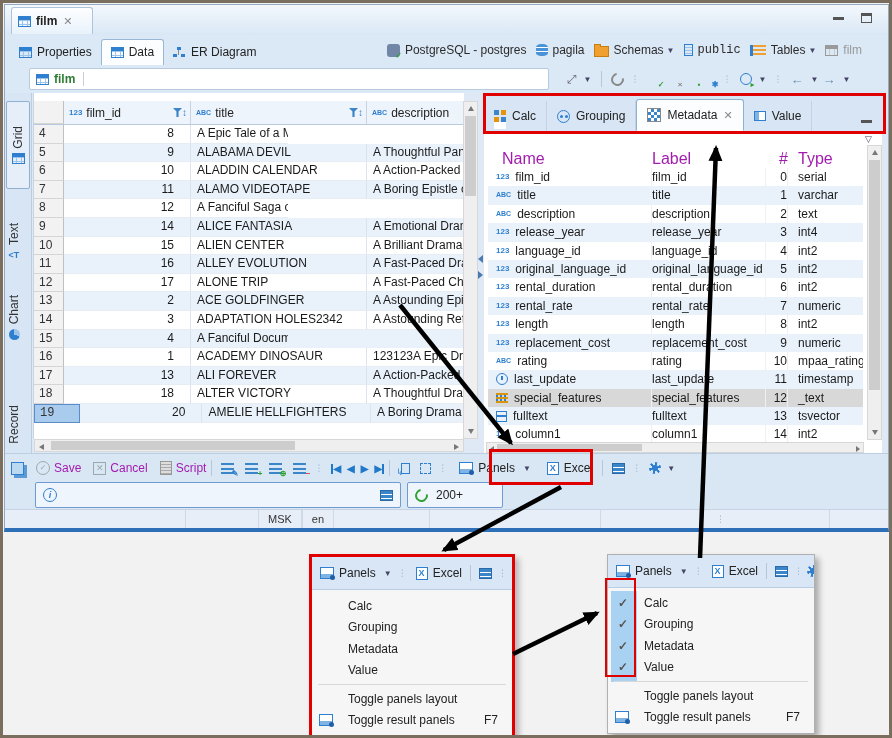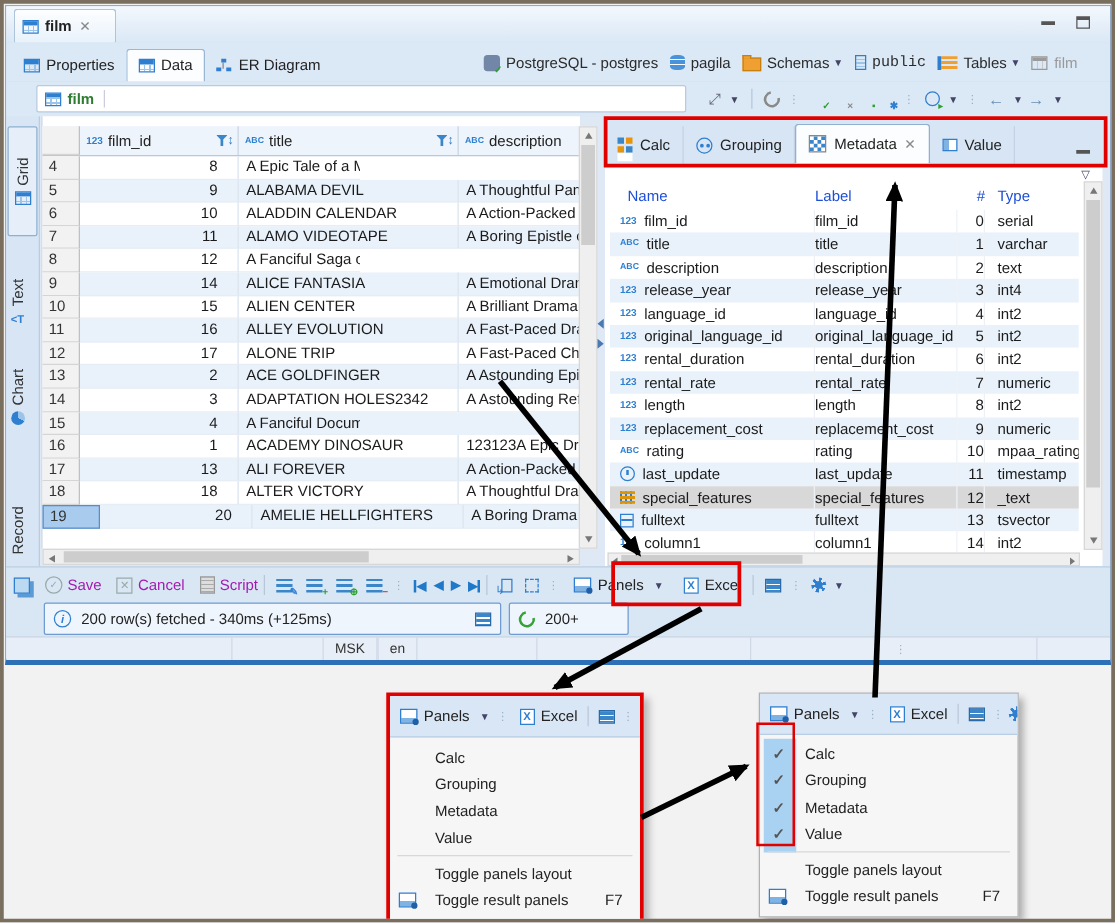--- a/index.html
+++ b/index.html
@@ -39,21 +39,21 @@
   .gnum.sel{background:#a9cbee;border:1px solid #5a8cc8;}
   .alt{background:#e9f2fb;}
   
   .track{background:#efefef;border:1px solid #d7d7d7;box-sizing:border-box;}
   .thumb{background:#cdcdcd;position:absolute;}
   .tri{width:0;height:0;position:absolute;}
   
   .ptabs{left:479px;top:91px;width:398px;height:35px;background:#d7e5f4;border-bottom:1px solid #b9cde3;display:flex;align-items:flex-end;}
   .ptab{display:flex;align-items:center;height:30px;padding:0 10px;font-size:12px;color:#222;border-right:1px solid #c3d3e5;}
   .ptab.active{background:#fbfdff;border:1px solid #8fb0d0;border-bottom:1px solid #fbfdff;border-radius:3px 3px 0 0;}
-  .mhead{display:flex;height:18px;font-size:12px;color:#1d4ed8;}
+  .mhead{display:flex;height:18px;font-size:16px;color:#a21caf;}
   .mh{box-sizing:border-box;white-space:nowrap;overflow:hidden;}
   .mrow{display:flex;height:18.4px;font-size:12px;color:#1a1a1a;}
   .mc{box-sizing:border-box;white-space:nowrap;overflow:hidden;line-height:18.4px;border-right:1px solid #edf1f6;}
   .hl{background:#d8d8d8;}
   
   .btoolbar{left:0;top:448px;width:100%;height:28px;background:#d9e7f5;border-top:1px solid #bccee2;display:flex;align-items:center;font-size:12px;}
   .sbox{height:26px;background:#eef5fc;border:1px solid #6f9bd1;border-radius:2px;display:flex;align-items:center;padding:0 7px;box-sizing:border-box;font-size:12px;color:#222;}
   .statusbar{left:0;top:504px;width:100%;height:18px;background:#e7eef7;border-top:1px solid #c5d3e4;display:flex;align-items:center;font-size:11px;color:#333;}
   .scell{height:100%;display:flex;align-items:center;padding:0 9px;border-left:1px solid #cfd9e6;border-right:1px solid #cfd9e6;}
   .sdiv{width:1px;height:100%;background:#cfd9e6;}
@@ -336,21 +336,21 @@
             <div class="gc" style="width: 176px; padding-left: 6px;">ALI FOREVER</div>
             <div class="gc" style="width: 97px; padding-left: 6px; border-right: none;">A Action-Packed D</div>
           </div>
           <div class="grow">
             <div class="gc gnum" style="width: 30px;">18</div>
             <div class="gc" style="width: 127px; text-align: right; padding-right: 16px;">18</div>
             <div class="gc" style="width: 176px; padding-left: 6px;">ALTER VICTORY</div>
             <div class="gc" style="width: 97px; padding-left: 6px; border-right: none;">A Thoughtful Dram</div>
           </div>
           <div class="grow alt">
-            <div class="gc gnum sel" style="width: 48px;">19</div>
+            <div class="gc gnum sel" style="width: 48px; font-family: Liberation Mono, monospace;">19</div>
             <div class="gc" style="width: 127px; text-align: right; padding-right: 16px;">20</div>
             <div class="gc" style="width: 176px; padding-left: 6px;">AMELIE HELLFIGHTERS</div>
             <div class="gc" style="width: 97px; padding-left: 6px; border-right: none;">A Boring Drama o</div>
           </div>
         </div>
 
       <div class="abs track" style="left:0;top:346px;width:430px;height:13px;">
         <span class="tri" style="left:4px;top:3.5px;border-top:3px solid transparent;border-bottom:3px solid transparent;border-right:5px solid #777;"></span>
         <div class="thumb" style="left:16px;top:1px;width:244px;height:9px;"></div>
         <span class="tri" style="right:4px;top:3.5px;border-top:3px solid transparent;border-bottom:3px solid transparent;border-left:5px solid #777;"></span>
@@ -595,21 +595,20 @@
       <span class="sep" style="margin:0 9px;"></span>
       <span class="ic ic-report"></span>
       <span class="dots" style="margin-left:7px;">⋮</span>
       <span class="ic ic-gear" style="margin-left:4px;"></span>
       <span class="chv" style="margin-left:6px;">▼</span>
     </div>
 
     <div class="abs" style="left:0;top:476px;width:100%;height:28px;background:#d9e7f5;">
       <div class="abs sbox" style="left:30px;top:1px;width:366px;">
         <span class="ic ic-info">i</span>
-        <span style="margin-left:8px;">200 row(s) fetched - 340ms (+125ms)</span>
         <span class="ic ic-report" style="margin-left:auto;"></span>
       </div>
       <div class="abs sbox" style="left:402px;top:1px;width:96px;">
         <span class="ic ic-sync green"></span>
         <span style="margin-left:8px;">200+</span>
       </div>
     </div>
 
     <div class="abs statusbar">
       <span class="sdiv" style="margin-left:180px;"></span>

